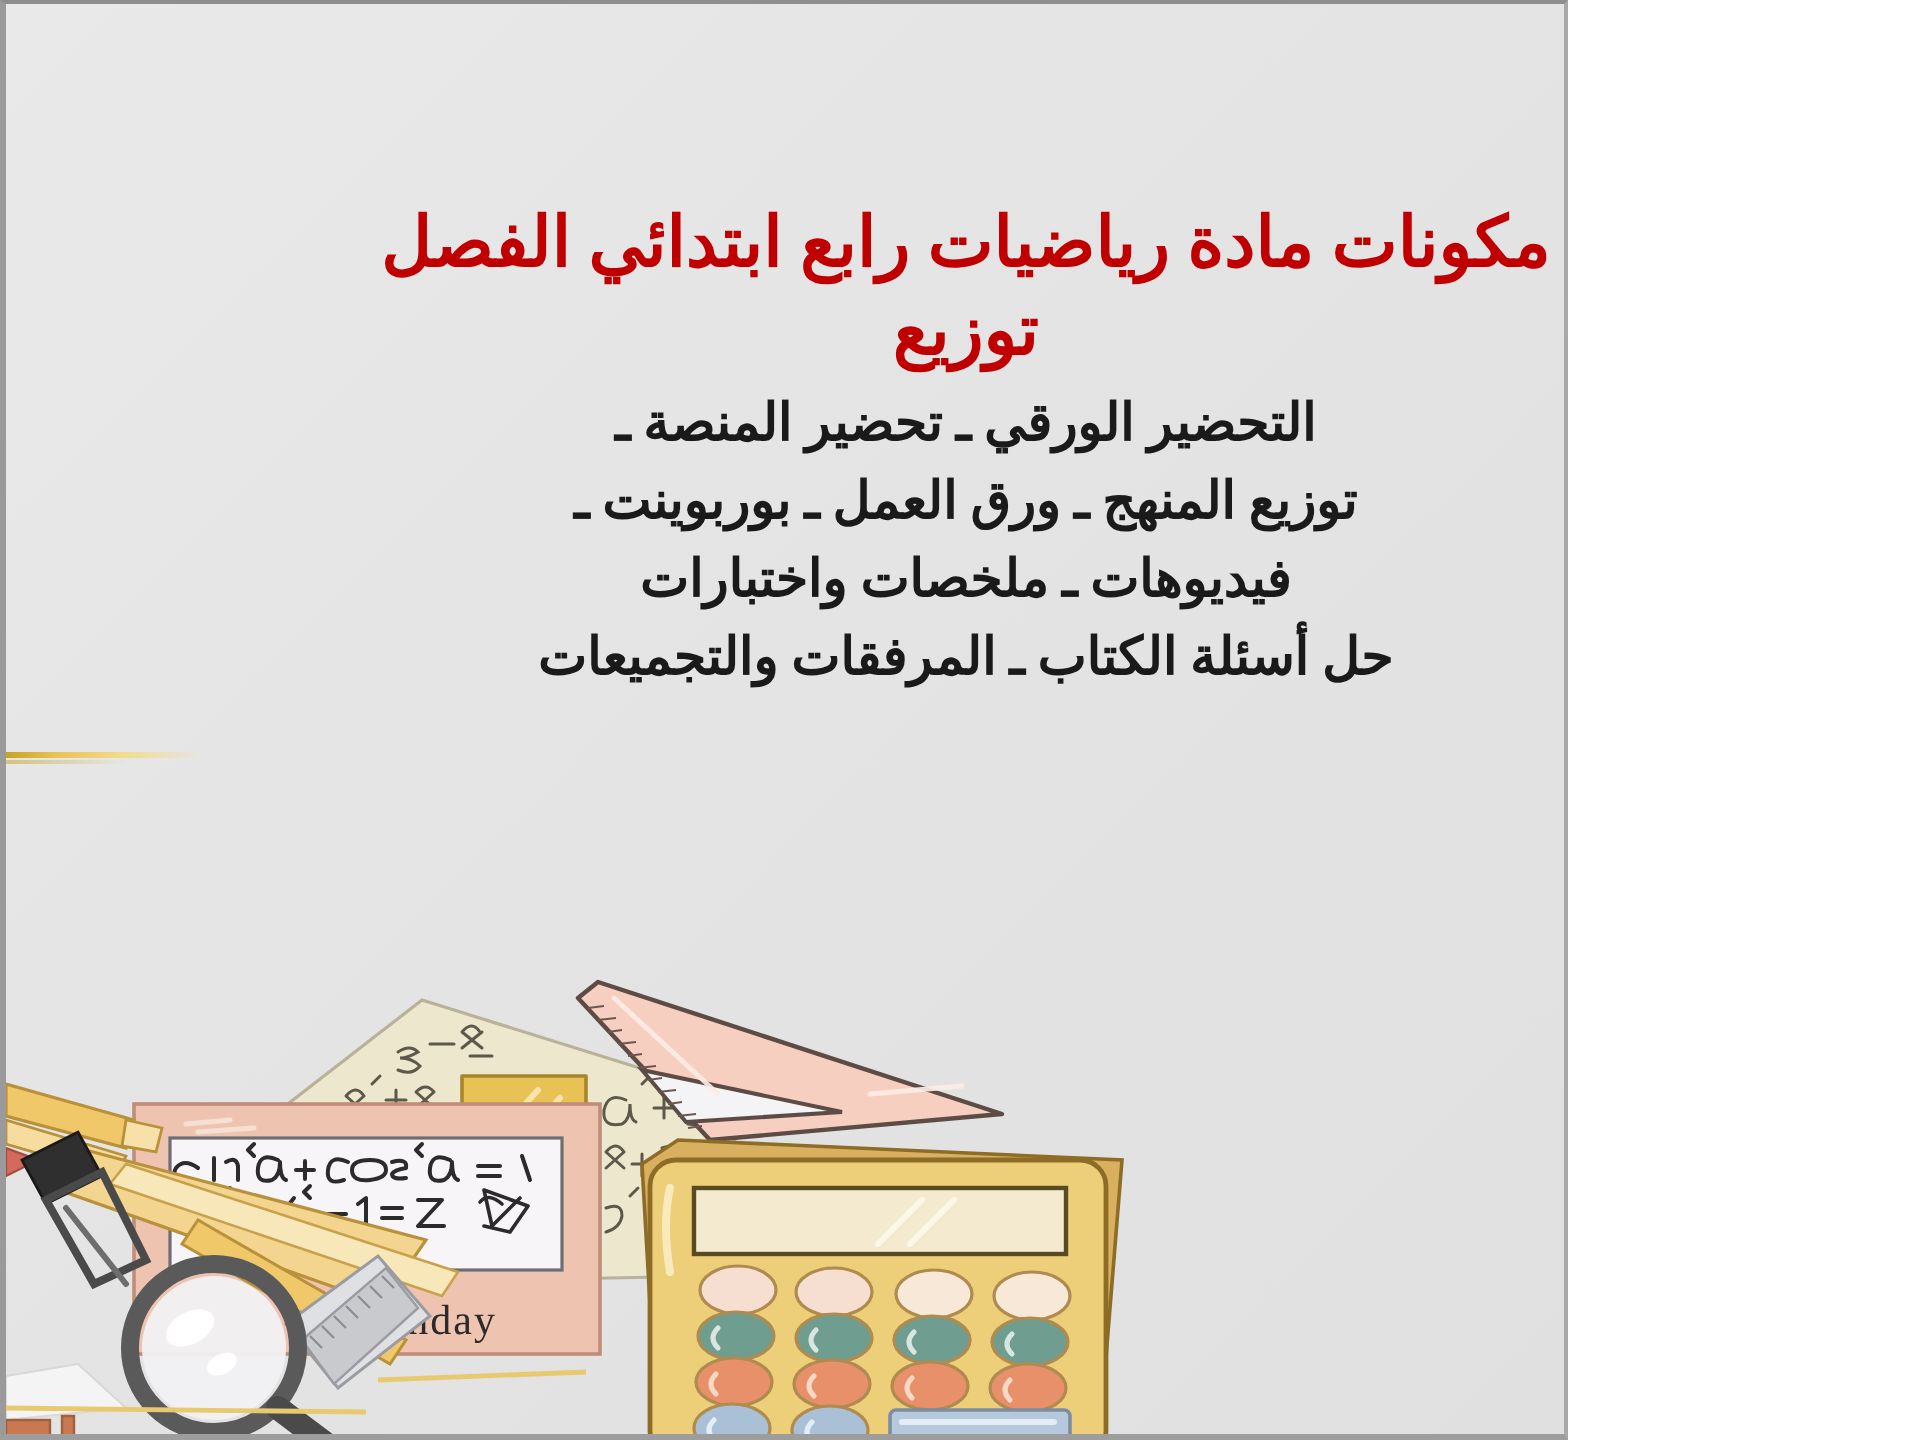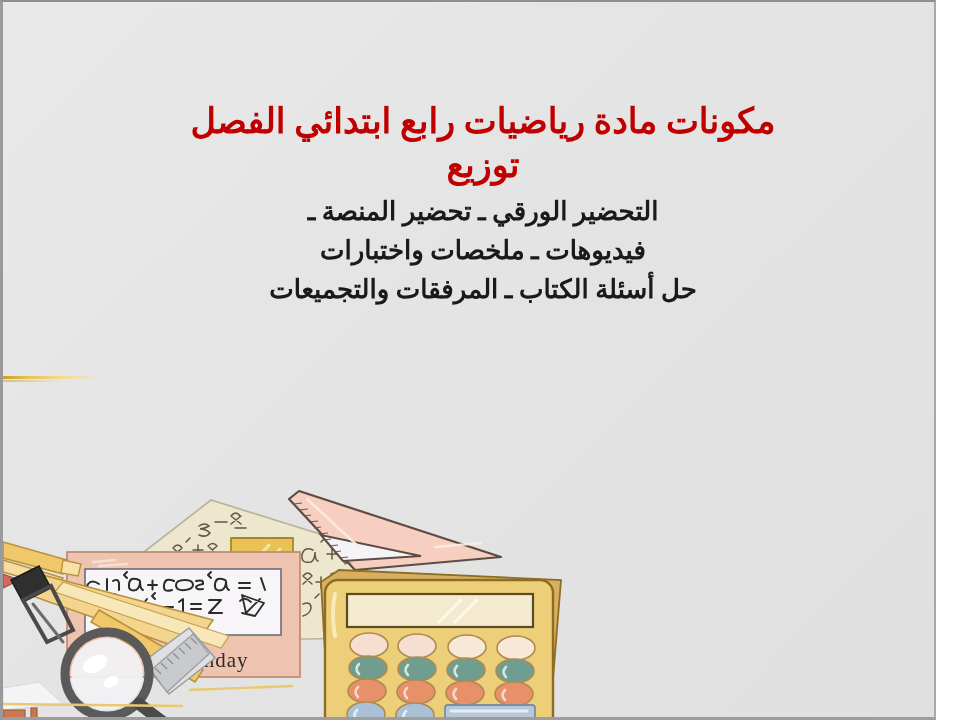--- a/index.html
+++ b/index.html
@@ -10,21 +10,21 @@
   body {
     width: 960px;
     height: 720px;
     overflow: hidden;
     font-family: "Liberation Sans", sans-serif;
   }
 
   
   #slide {
     position: relative;
-    width: 936px;
+    width: 784px;
     height: 720px;
     box-sizing: border-box;
     background: linear-gradient(135deg,#e9e9e9 0%,#e4e4e4 45%,#e0e0e0 100%);
     border-top: 2px solid #8e8e8e;
     border-left: 3px solid #9a9a9a;
     border-right: 2px solid #a8a8a8;
     border-bottom: 3px solid #9d9d9d;
     overflow: hidden;
     padding-left: 48px;
   }
@@ -91,20 +91,21 @@
 <div id="slide">
 
   <div id="gold-accent"></div>
   <div id="gold-accent2"></div>
 
   <div id="textblock">
     <div class="title-line">مكونات مادة رياضيات رابع ابتدائي الفصل</div>
     <div class="title-line">توزيع</div>
     <div id="body-lines">
       <div class="body-line">التحضير الورقي ـ تحضير المنصة ـ</div>
+      <div class="body-line">توزيع المنهج ـ ورق العمل ـ بوربوينت ـ</div>
       <div class="body-line">فيديوهات ـ ملخصات واختبارات</div>
       <div class="body-line">حل أسئلة الكتاب ـ المرفقات والتجميعات</div>
     </div>
   </div>
 
   <div id="illustration">
     <svg width="600" height="280" viewBox="0 0 600 280" xmlns="http://www.w3.org/2000/svg">
       <defs>
         <clipPath id="clipAll">
             <rect x="0" y="0" width="600" height="280"></rect>

